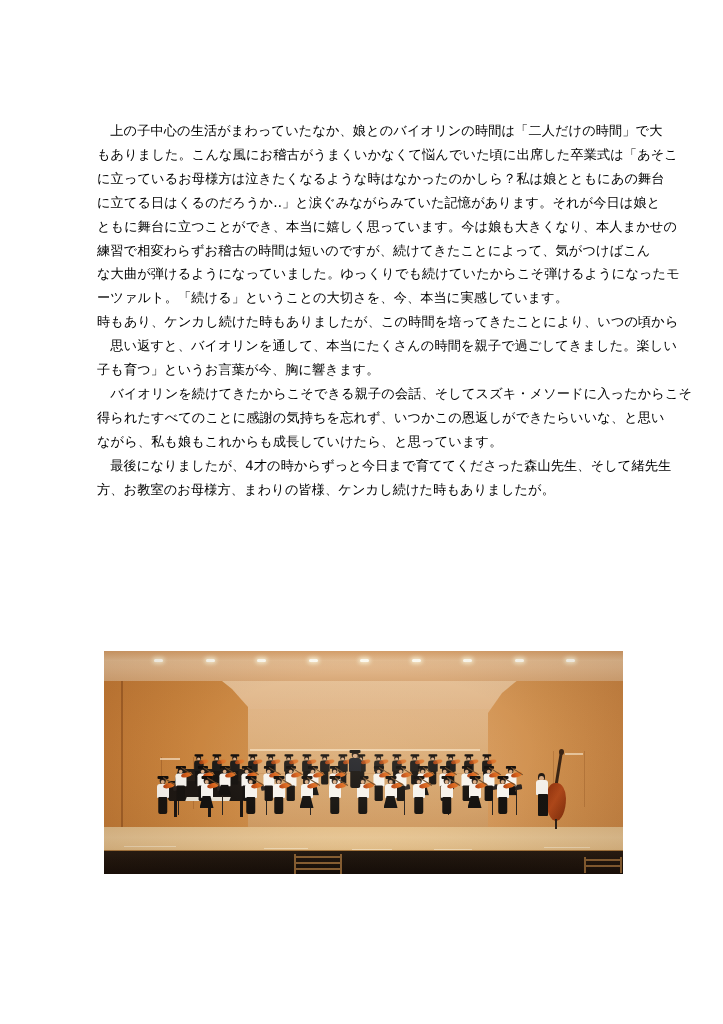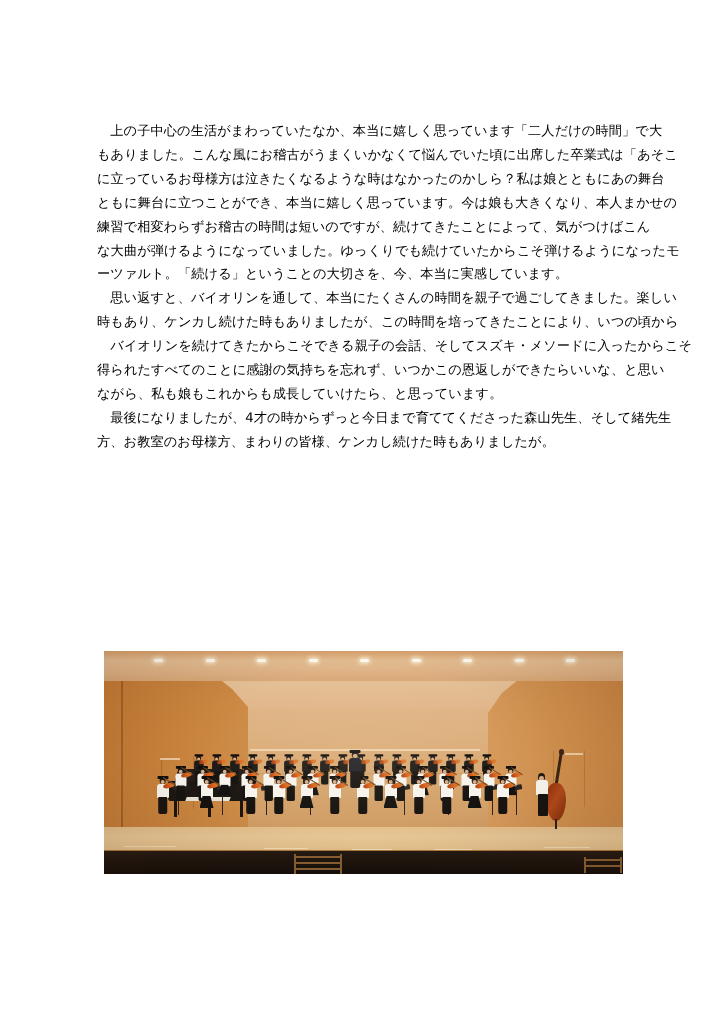--- a/index.html
+++ b/index.html
@@ -429,29 +429,31 @@
     background:
       radial-gradient(ellipse at 50% 45%, rgba(255,235,200,0.10) 0%, rgba(0,0,0,0.0) 45%, rgba(60,30,10,0.17) 100%);
   }
 </style>
 </head>
 <body>
 
 <div class="page">
 
   <div class="doc-body">
-    <div class="doc-line justify">　上の子中心の生活がまわっていたなか、本当に嬉しく思っています「二人だけの時間」で大</div>
+    <div class="doc-line justify">　上の子中心の生活がまわっていたなか、娘とのバイオリンの時間は「二人だけの時間」で大</div>
     <div class="doc-line justify">もありました。こんな風にお稽古がうまくいかなくて悩んでいた頃に出席した卒業式は「あそこ</div>
     <div class="doc-line justify">に立っているお母様方は泣きたくなるような時はなかったのかしら？私は娘とともにあの舞台</div>
+    <div class="doc-line justify">に立てる日はくるのだろうか‥」と涙ぐみながらみていた記憶があります。それが今日は娘と</div>
     <div class="doc-line justify">ともに舞台に立つことができ、本当に嬉しく思っています。今は娘も大きくなり、本人まかせの</div>
     <div class="doc-line justify">練習で相変わらずお稽古の時間は短いのですが、続けてきたことによって、気がつけばこん</div>
     <div class="doc-line justify">な大曲が弾けるようになっていました。ゆっくりでも続けていたからこそ弾けるようになったモ</div>
     <div class="doc-line justify">ーツァルト。「続ける」ということの大切さを、今、本当に実感しています。</div>
+    <div class="doc-line justify">時もあり、ケンカし続けた時もありましたが、この時間を培ってきたことにより、いつの頃から</div>
     <div class="doc-line justify">　思い返すと、バイオリンを通して、本当にたくさんの時間を親子で過ごしてきました。楽しい</div>
-    <div class="doc-line justify">時もあり、ケンカし続けた時もありましたが、この時間を培ってきたことにより、いつの頃から</div>
+    <div class="doc-line justify">子も育つ」というお言葉が今、胸に響きます。</div>
     <div class="doc-line justify">　バイオリンを続けてきたからこそできる親子の会話、そしてスズキ・メソードに入ったからこそ</div>
     <div class="doc-line justify">得られたすべてのことに感謝の気持ちを忘れず、いつかこの恩返しができたらいいな、と思い</div>
     <div class="doc-line justify">ながら、私も娘もこれからも成長していけたら、と思っています。</div>
     <div class="doc-line justify">　最後になりましたが、4才の時からずっと今日まで育ててくださった森山先生、そして緒先生</div>
     <div class="doc-line justify">方、お教室のお母様方、まわりの皆様、ケンカし続けた時もありましたが。</div>
   </div>
 
   <div class="photo-figure">
     <div class="scene">
 

